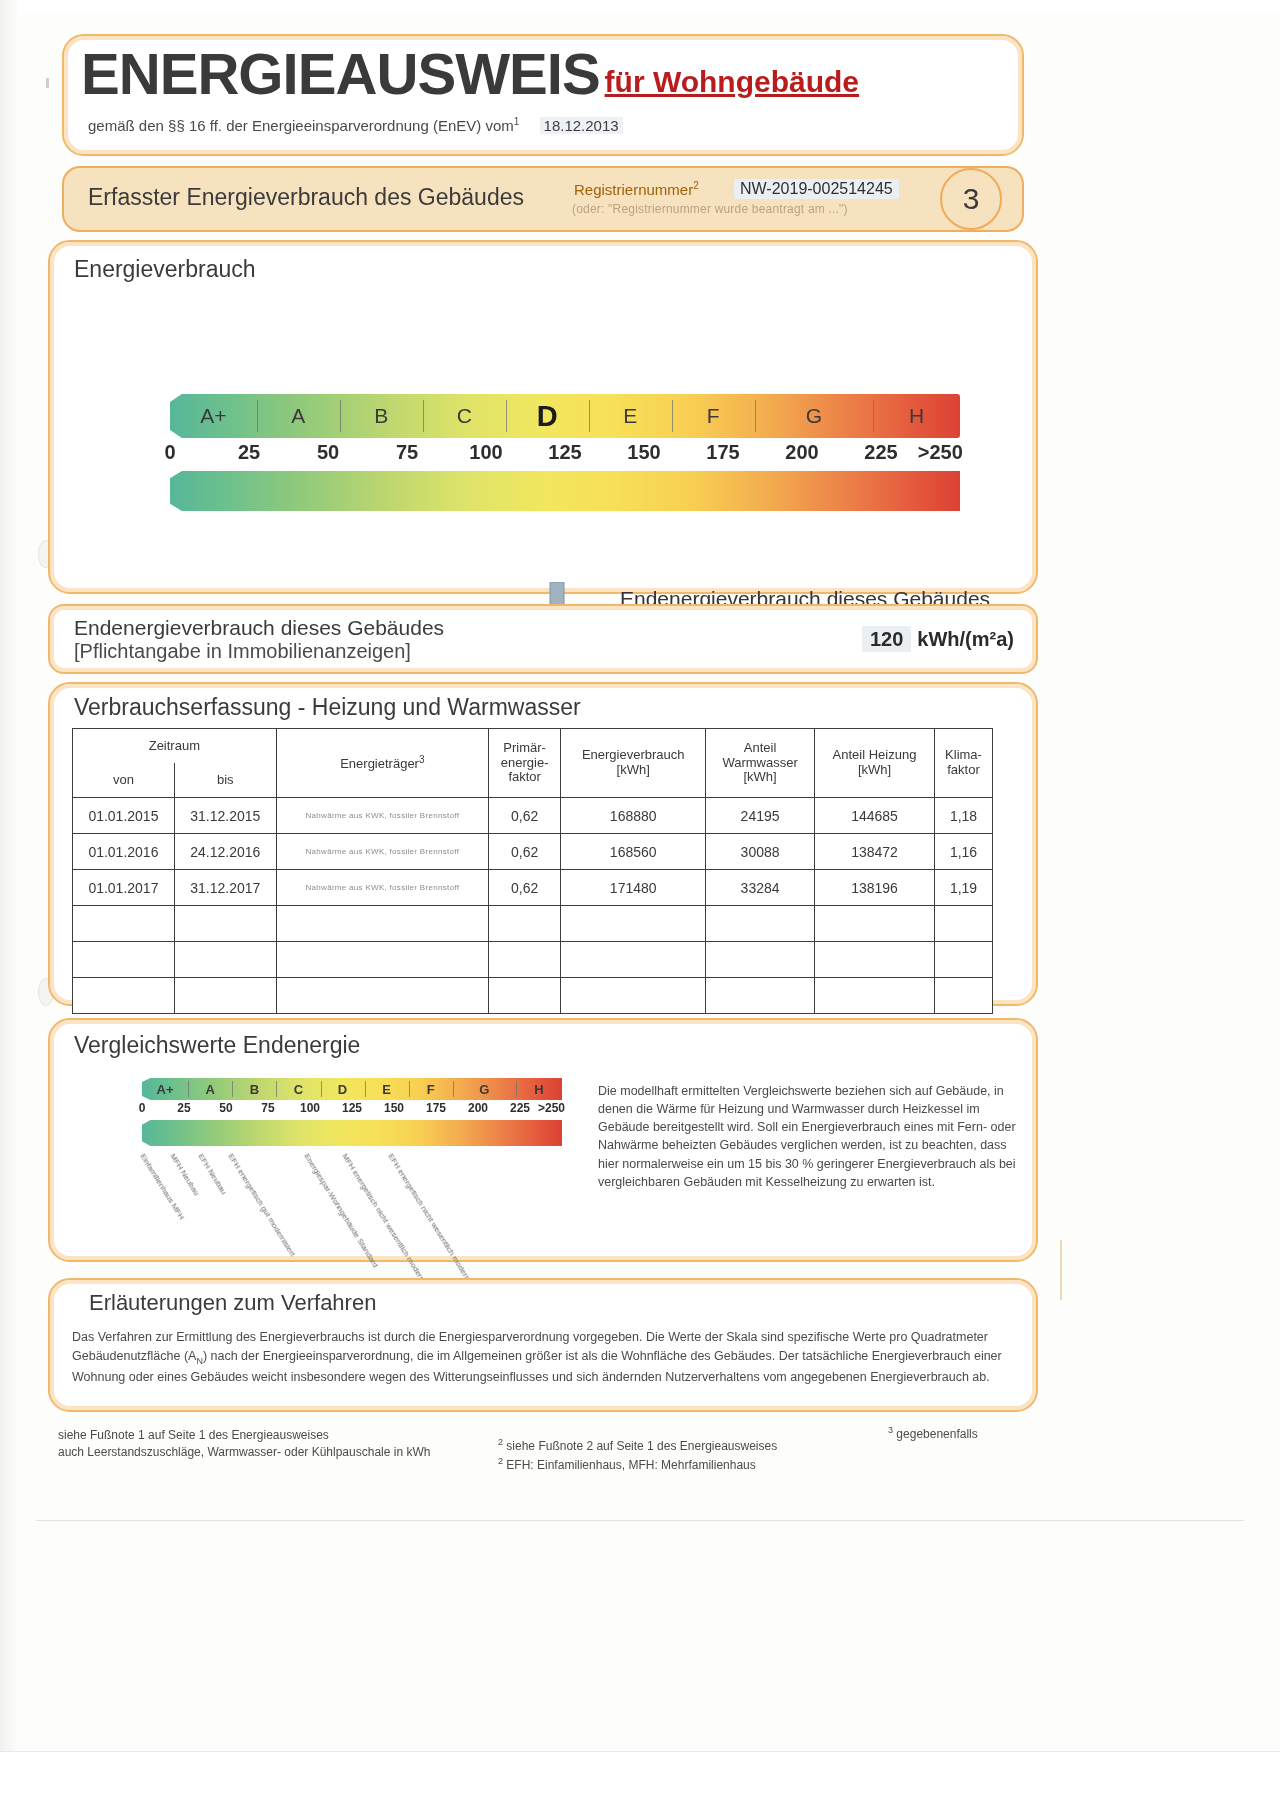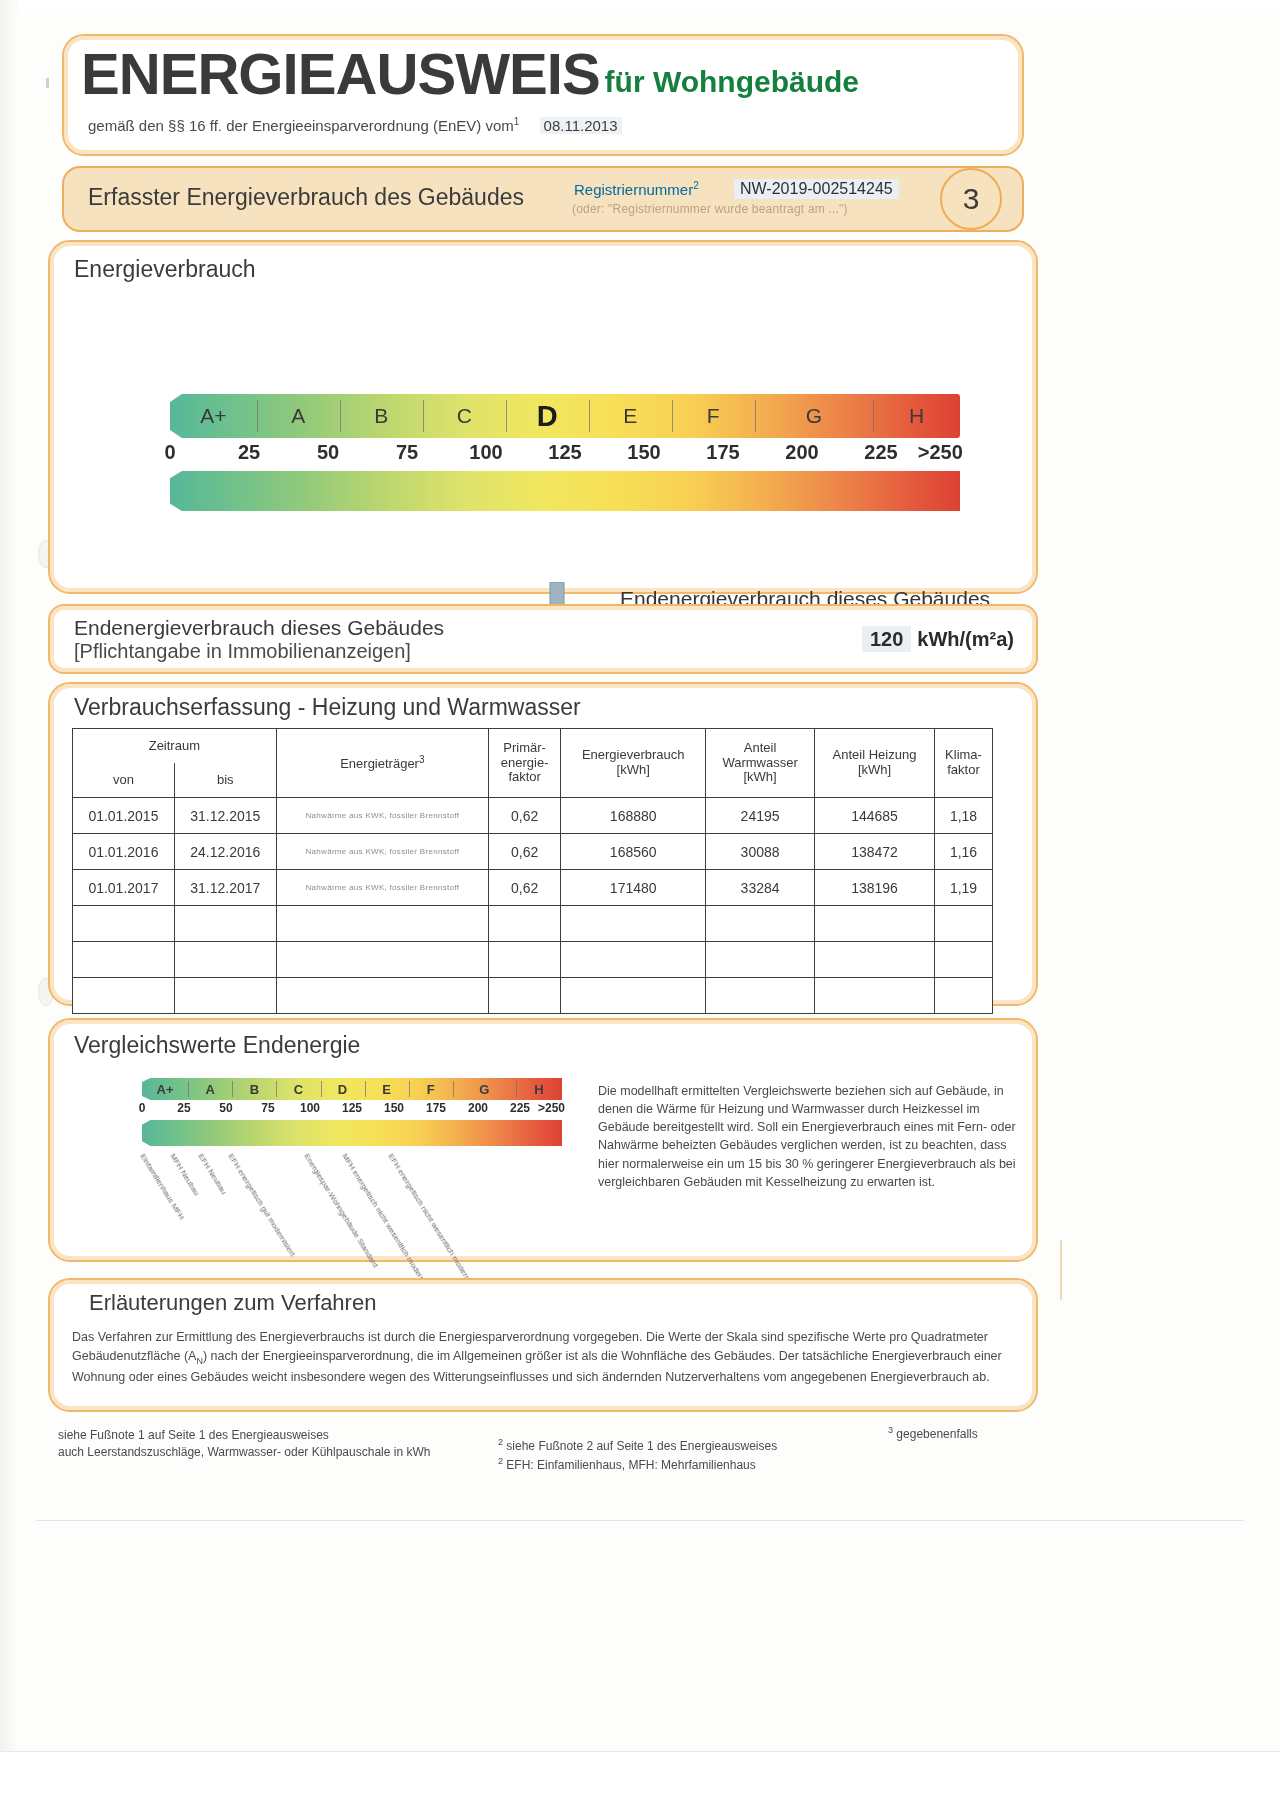--- a/index.html
+++ b/index.html
@@ -36,37 +36,37 @@
   
   #header{left:62px;top:34px;width:958px;height:118px;}
   .title-row{position:absolute;left:22px;top:10px;right:16px;display:flex;align-items:flex-end;}
   .big-title{
     font-size:57px;font-weight:bold;letter-spacing:-1px;
     color:#3a3a3a;line-height:1;
     font-family:"Liberation Sans", sans-serif;
     transform:scaleX(1.02);
   }
   .sub-title{
-    font-size:30px;font-weight:bold;color:#15803d;margin-left:10px;margin-bottom:4px;
+    font-size:30px;font-weight:bold;color:#b91c1c;margin-left:10px;margin-bottom:4px;text-decoration:underline;
   }
   .legal-line{
     position:absolute;left:24px;top:80px;font-size:15px;color:#4a4a4a;
   }
   .legal-date{
     display:inline-block;margin-left:16px;background:#eef2f6;padding:0 4px;color:#3d3d3d;
   }
   .sup{font-size:10px;vertical-align:super;}
 
   
   #regband{left:62px;top:166px;width:958px;height:62px;border-radius:18px;}
   #regband .left-title{
     position:absolute;left:24px;top:16px;font-size:23px;color:#3b3b3b;
   }
   #regband .reg-label{
-    position:absolute;left:510px;top:12px;font-size:15px;color:#0369a1;
+    position:absolute;left:510px;top:12px;font-size:15px;color:#a16207;
   }
   #regband .reg-value{
     position:absolute;left:670px;top:11px;font-size:16px;color:#2f2f2f;
     background:#eaeff4;padding:1px 6px;
   }
   #regband .reg-note{
     position:absolute;left:508px;top:34px;font-size:12px;color:#b9a383;
     letter-spacing:.2px;
   }
   .page-badge{
@@ -248,21 +248,21 @@
   <div class="hole2"></div>
   <div class="rt-mark"></div>
 
   <div class="panel" id="header">
     <div class="title-row">
       <span class="big-title">ENERGIEAUSWEIS</span>
       <span class="sub-title">für Wohngebäude</span>
     </div>
     <div class="legal-line">
       <span>gemäß den §§ 16 ff. der Energieeinsparverordnung (EnEV) vom</span><span class="sup">1</span>
-      <span class="legal-date">08.11.2013</span>
+      <span class="legal-date">18.12.2013</span>
     </div>
   </div>
 
   <div class="panel tan" id="regband">
     <div class="left-title">Erfasster Energieverbrauch des Gebäudes</div>
     <div class="reg-label"><span>Registriernummer</span><span class="sup">2</span></div>
     <div class="reg-value">NW-2019-002514245</div>
     <div class="reg-note">(oder: "Registriernummer wurde beantragt am ...")</div>
   </div>
   <div class="page-badge">3</div>

